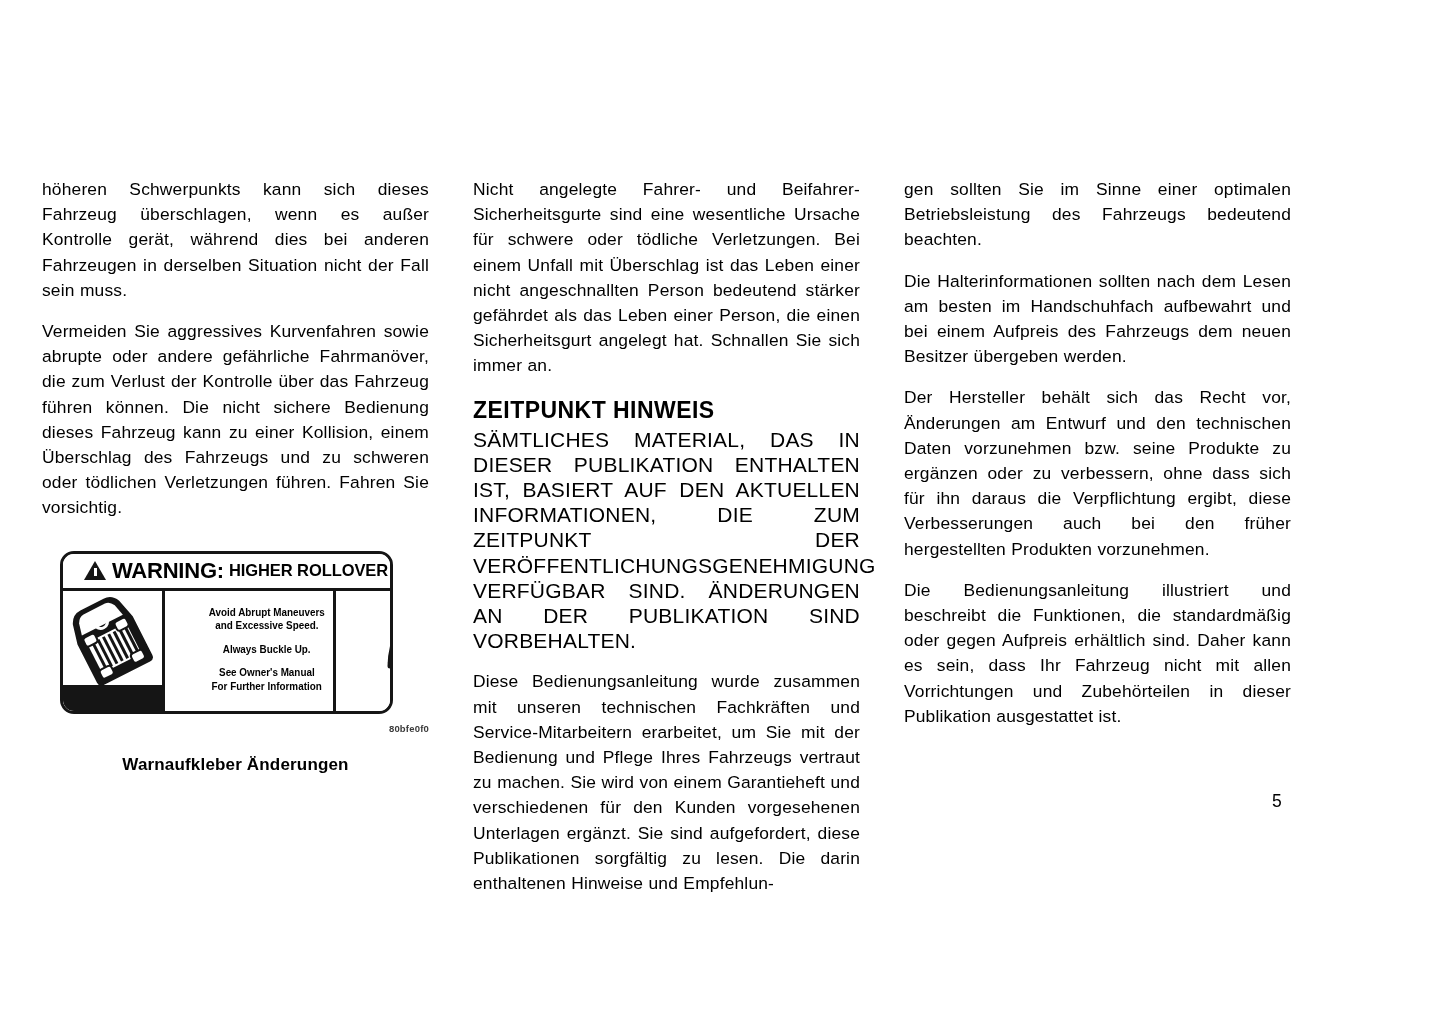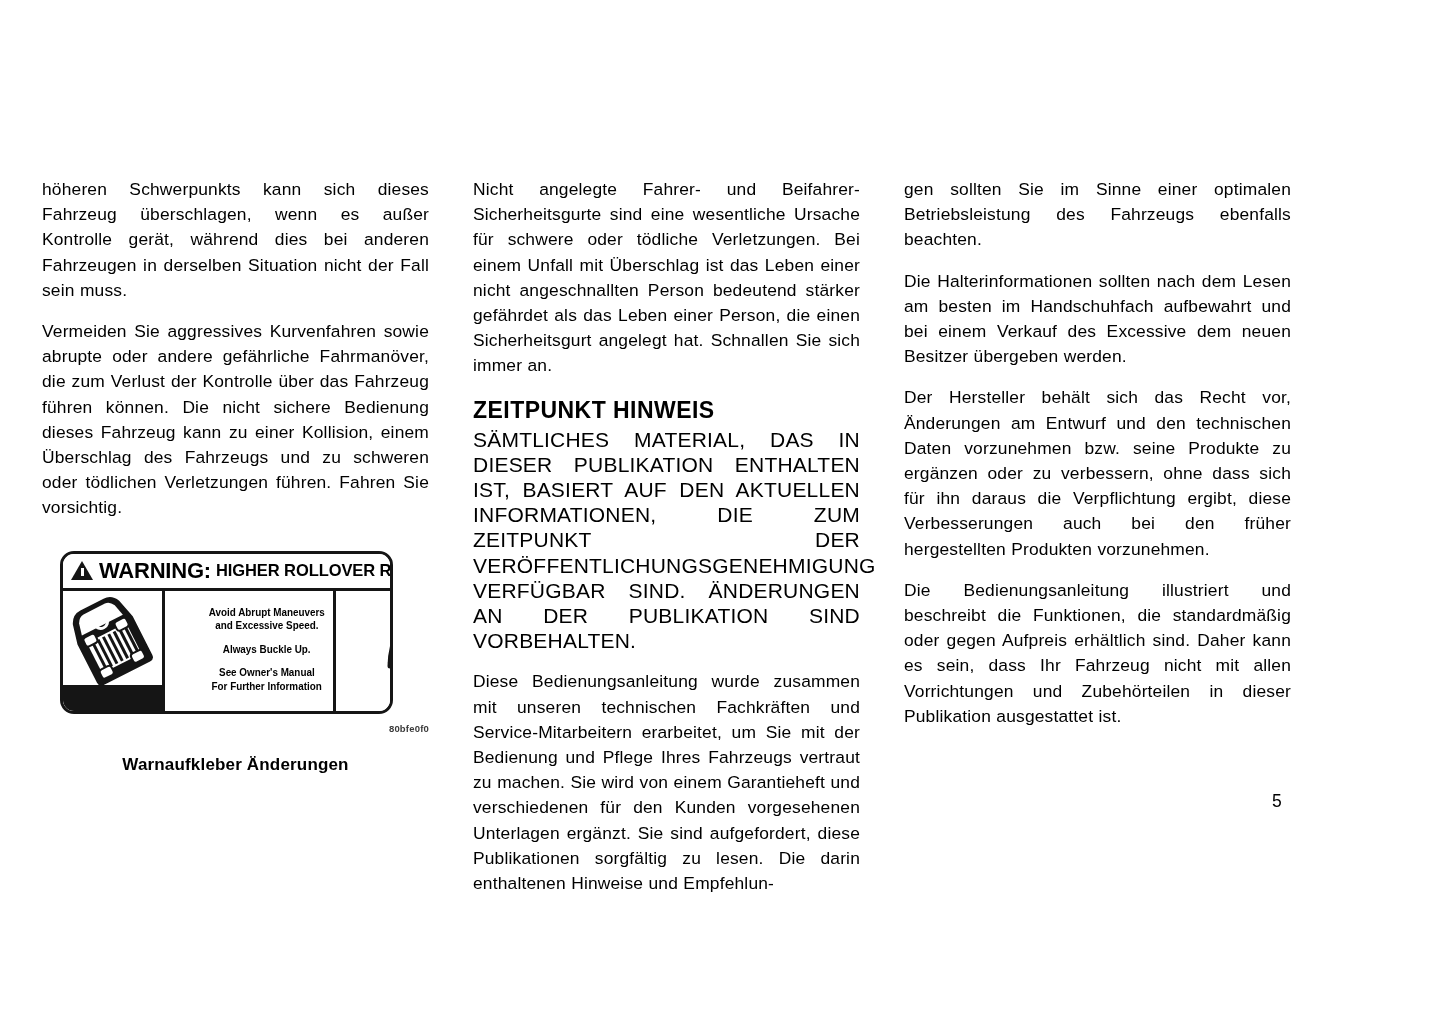--- a/index.html
+++ b/index.html
@@ -86,21 +86,21 @@
     border-radius: 14px;
     background: #ffffff;
     box-sizing: border-box;
     overflow: hidden;
   }
   .sticker-head {
     height: 37px;
     border-bottom: 3px solid #151515;
     display: flex;
     align-items: center;
-    padding-left: 8px;
+    padding-left: 21px;
     box-sizing: border-box;
     background: #ffffff;
   }
   .warn-tri {
     width: 0; height: 0;
     border-left: 11px solid transparent;
     border-right: 11px solid transparent;
     border-bottom: 19px solid #151515;
     position: relative;
     margin-right: 6px;
@@ -305,22 +305,22 @@
     </div>
 
     <div class="col">
       <p class="body">Nicht angelegte Fahrer- und Beifahrer-Sicherheitsgurte sind eine wesentliche Ursache für schwere oder tödliche Verletzungen. Bei einem Unfall mit Überschlag ist das Leben einer nicht angeschnallten Person bedeutend stärker gefährdet als das Leben einer Person, die einen Sicherheitsgurt angelegt hat. Schnallen Sie sich immer an.</p>
       <h2 class="section-head">ZEITPUNKT HINWEIS</h2>
       <p class="caps">SÄMTLICHES MATERIAL, DAS IN DIESER PUBLIKATION ENTHALTEN IST, BASIERT AUF DEN AKTUELLEN INFORMATIONEN, DIE ZUM ZEITPUNKT DER VERÖFFENTLICHUNGSGENEHMIGUNG VERFÜGBAR SIND. ÄNDERUNGEN AN DER PUBLIKATION SIND VORBEHALTEN.</p>
       <p class="body last">Diese Bedienungsanleitung wurde zusammen mit unseren technischen Fachkräften und Service-Mitarbeitern erarbeitet, um Sie mit der Bedienung und Pflege Ihres Fahrzeugs vertraut zu machen. Sie wird von einem Garantieheft und verschiedenen für den Kunden vorgesehenen Unterlagen ergänzt. Sie sind aufgefordert, diese Publikationen sorgfältig zu lesen. Die darin enthaltenen Hinweise und Empfehlun-</p>
     </div>
 
     <div class="col">
-      <p class="body">gen sollten Sie im Sinne einer optimalen Betriebsleistung des Fahrzeugs ebenfalls beachten.</p>
-      <p class="body">Die Halterinformationen sollten nach dem Lesen am besten im Handschuhfach aufbewahrt und bei einem Verkauf des Excessive dem neuen Besitzer übergeben werden.</p>
+      <p class="body">gen sollten Sie im Sinne einer optimalen Betriebsleistung des Fahrzeugs bedeutend beachten.</p>
+      <p class="body">Die Halterinformationen sollten nach dem Lesen am besten im Handschuhfach aufbewahrt und bei einem Aufpreis des Fahrzeugs dem neuen Besitzer übergeben werden.</p>
       <p class="body">Der Hersteller behält sich das Recht vor, Änderungen am Entwurf und den technischen Daten vorzunehmen bzw. seine Produkte zu ergänzen oder zu verbessern, ohne dass sich für ihn daraus die Verpflichtung ergibt, diese Verbesserungen auch bei den früher hergestellten Produkten vorzunehmen.</p>
       <p class="body last">Die Bedienungsanleitung illustriert und beschreibt die Funktionen, die standardmäßig oder gegen Aufpreis erhältlich sind. Daher kann es sein, dass Ihr Fahrzeug nicht mit allen Vorrichtungen und Zubehörteilen in dieser Publikation ausgestattet ist.</p>
     </div>
 
   </div>
 
   <div class="page-number">5</div>
 
 </div>
 

